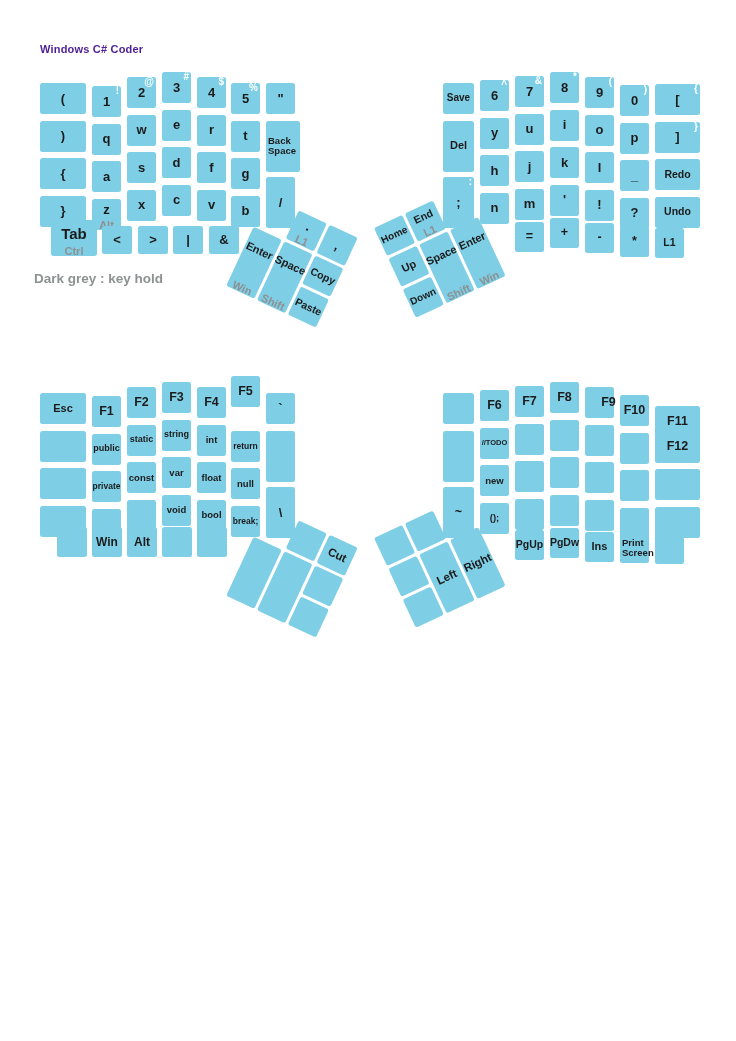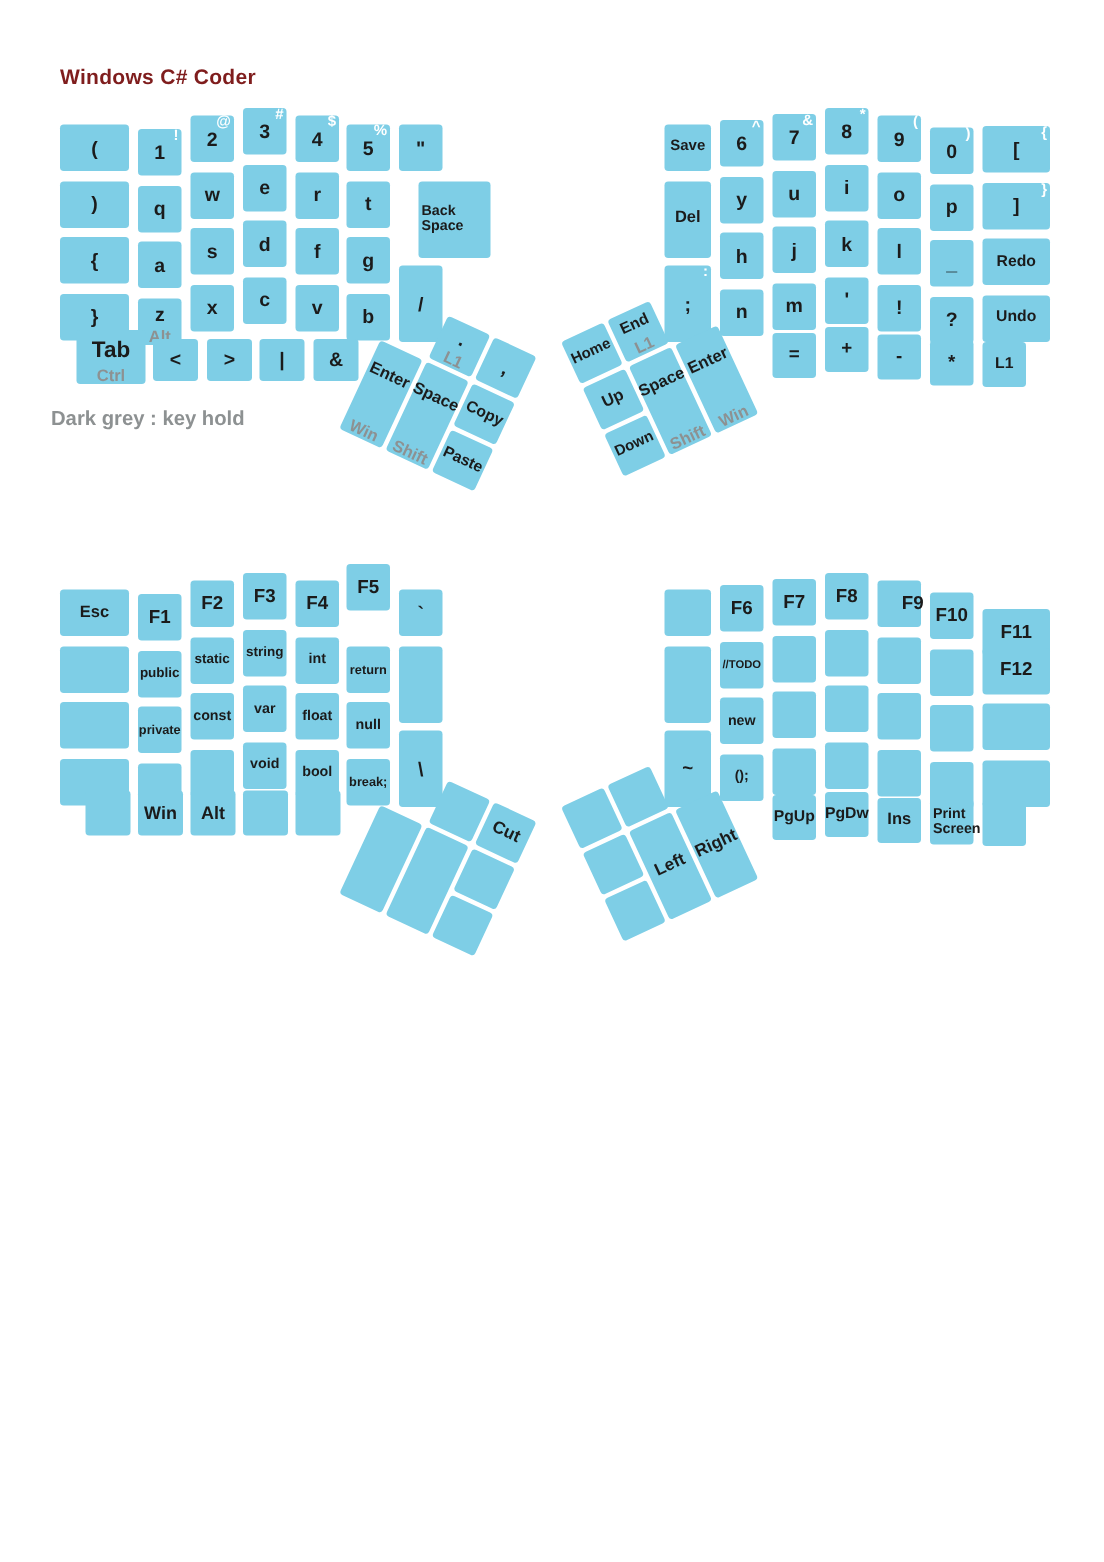--- a/index.html
+++ b/index.html
@@ -2,21 +2,21 @@
 <html style="--key: #7ecee6; --tap: #1b1b1b; --shift: #ffffff; --hold: #8d9192;"><head>
 <meta charset="utf-8">
 <style>
   html,body{margin:0;padding:0;}
   body{
     width:736px;height:1041px;position:relative;background:#ffffff;
     font-family:"Liberation Sans","DejaVu Sans",sans-serif;
     -webkit-font-smoothing:antialiased;
   }
   #canvas{position:absolute;left:0;top:0;width:736px;height:1041px;overflow:hidden;}
-  .title{position:absolute;font-weight:bold;font-size:14px;color:#7f1d1d;letter-spacing:.2px;}
+  .title{position:absolute;font-weight:bold;font-size:11px;color:#4c1d95;letter-spacing:.2px;}
   #title1{left:40px;top:43px;}
   #title2{left:40px;top:353px;}
   #note{position:absolute;left:34px;top:271px;font-weight:bold;font-size:13.5px;color:var(--hold,#8d9192);}
   .key{
     position:absolute;background:var(--key,#7ecee6);border-radius:2.5px;box-sizing:border-box;
   }
   .tap{
     position:absolute;left:0;right:0;top:0;bottom:0;
     display:flex;align-items:center;justify-content:center;
     font-weight:bold;color:var(--tap,#1b1b1b);font-size:13px;line-height:1.05;
@@ -116,21 +116,21 @@
       </div>
       <div class="key" style="left: 231px; top: 158px; width: 29px; height: 31px;">
         <span class="tap">g</span>
       </div>
       <div class="key" style="left: 231px; top: 195.5px; width: 29px; height: 31px;">
         <span class="tap">b</span>
       </div>
       <div class="key" style="left: 266px; top: 83px; width: 29px; height: 31px;">
         <span class="tap">"</span>
       </div>
-      <div class="key multi" style="left: 266px; top: 120.5px; width: 48px; height: 51px; margin-left: 13px;">
+      <div class="key multi" style="left: 266px; top: 120.5px; width: 34px; height: 51px;">
         <span class="tap" style="font-size: 9.5px;">Back
 Space</span>
       </div>
       <div class="key" style="left: 266px; top: 177px; width: 29px; height: 51px;">
         <span class="tap">/</span>
       </div>
       <div class="key has-hold" style="left: 51px; top: 220px; width: 46px; height: 36px;">
         <span class="tap" style="font-size: 15px;">Tab</span>
         <span class="hold">Ctrl</span>
       </div>

